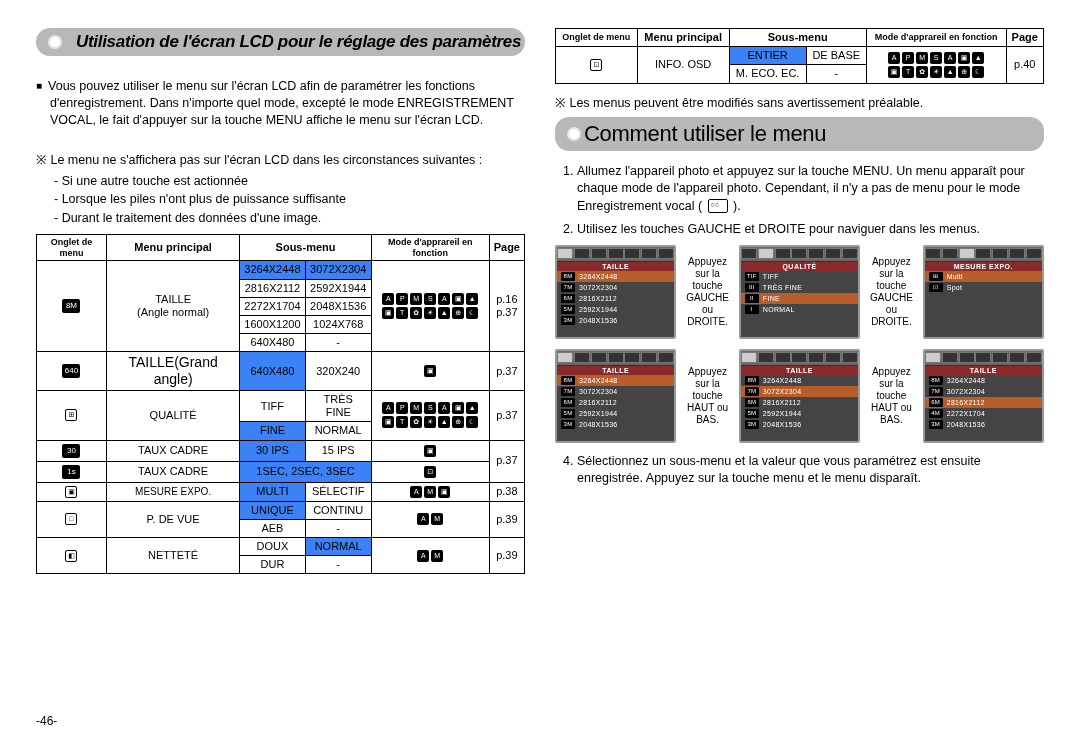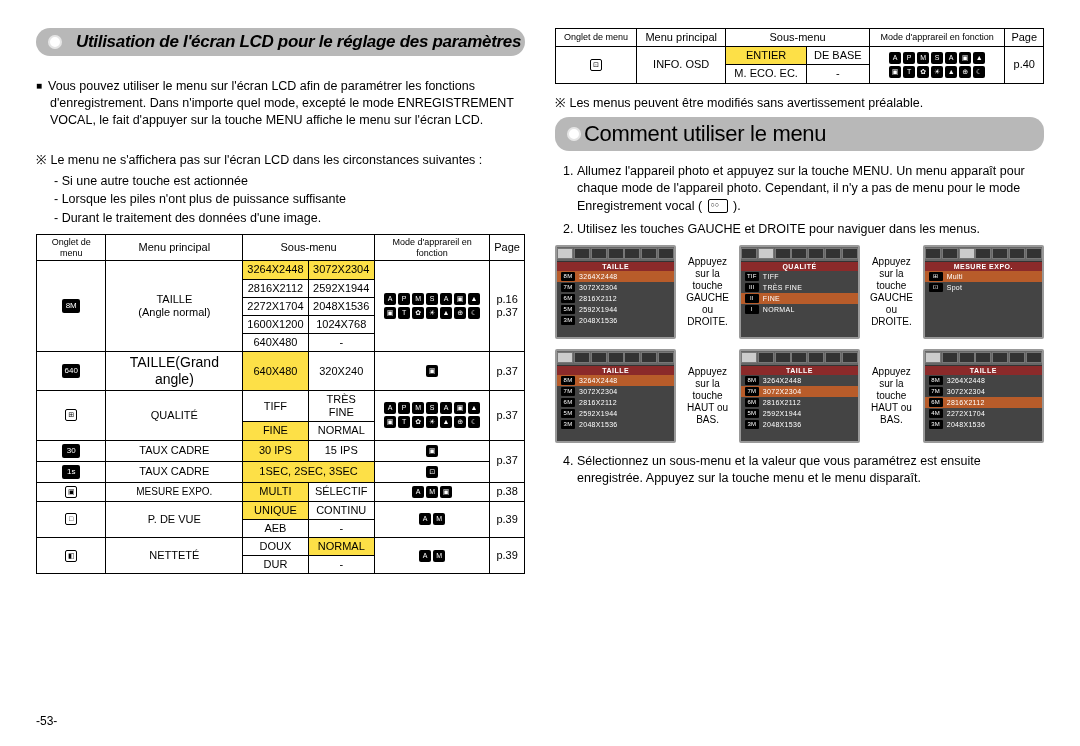--- a/index.html
+++ b/index.html
@@ -8,22 +8,22 @@
   .col{flex:1;min-width:0}
   .title-bar{background:#b8b8b8;border-radius:14px;padding:4px 16px 4px 40px;position:relative;margin-bottom:12px;font-weight:bold;font-style:italic;color:#000;font-size:17px;letter-spacing:-.3px;white-space:nowrap;overflow:hidden}
   .title-bar .dot{position:absolute;left:12px;top:50%;transform:translateY(-50%);width:14px;height:14px;border-radius:50%;background:#fff;box-shadow:0 0 0 2px rgba(0,0,0,.1) inset}
   .para{font-size:12.5px;line-height:1.35;margin:22px 0;padding-left:14px;text-indent:-14px}
   .para .sq{font-size:10px;position:relative;top:-1px;margin-right:6px}
   .list{margin:4px 0 4px 18px;font-size:12.5px;line-height:1.5}
   .note{font-size:12.5px;margin:10px 0 6px 0}
   .ast{font-family:monospace;margin-right:4px}
   table{border-collapse:collapse;font-size:11px;width:100%}
   th,td{border:1px solid #000;padding:2px 4px;text-align:center;vertical-align:middle;line-height:1.2}
-  th{font-weight:normal}
-  .shade{background:#fde047}
+  th{font-weight:bold}
+  .shade{background:#3b82f6}
   .icon-black{display:inline-block;min-width:14px;height:14px;background:#000;color:#fff;font-size:8px;line-height:14px;text-align:center;border-radius:2px;padding:0 2px;margin:1px}
   .icon-row{line-height:12px}
   .pgnum{position:absolute;left:36px;bottom:18px;font-size:12px}
   .howto ol{padding-left:22px;margin:6px 0;font-size:12.5px;line-height:1.4}
   .howto li{margin-bottom:6px}
   .screens{display:flex;align-items:center;justify-content:space-between;gap:6px;margin:6px 0 10px 0}
   .lcd{width:130px;height:90px;background:#444;border:2px solid #999;border-radius:2px;position:relative;color:#fff;font-size:7px;font-family:Arial;overflow:hidden}
   .lcd .topbar{height:14px;background:#666;border-bottom:1px solid #333;display:flex;align-items:center;justify-content:space-around;font-size:7px}
   .lcd .hdr{background:#8b2a2a;color:#fff;text-align:center;font-size:7px;font-weight:bold;padding:1px 0;letter-spacing:.5px}
   .lcd .row{display:flex;align-items:center;height:11px;padding:0 4px}
@@ -408,14 +408,14 @@
               <span>2048X1536</span>
             </div>
       </div>
     </div>
 
     <ol start="4">
       <li>Sélectionnez un sous-menu et la valeur que vous paramétrez est ensuite enregistrée. Appuyez sur la touche menu et le menu disparaît.</li>
     </ol>
   </div>
  </div>
- <div class="pgnum">-53-</div>
+ <div class="pgnum">-46-</div>
 </div>
 
 </body></html>

